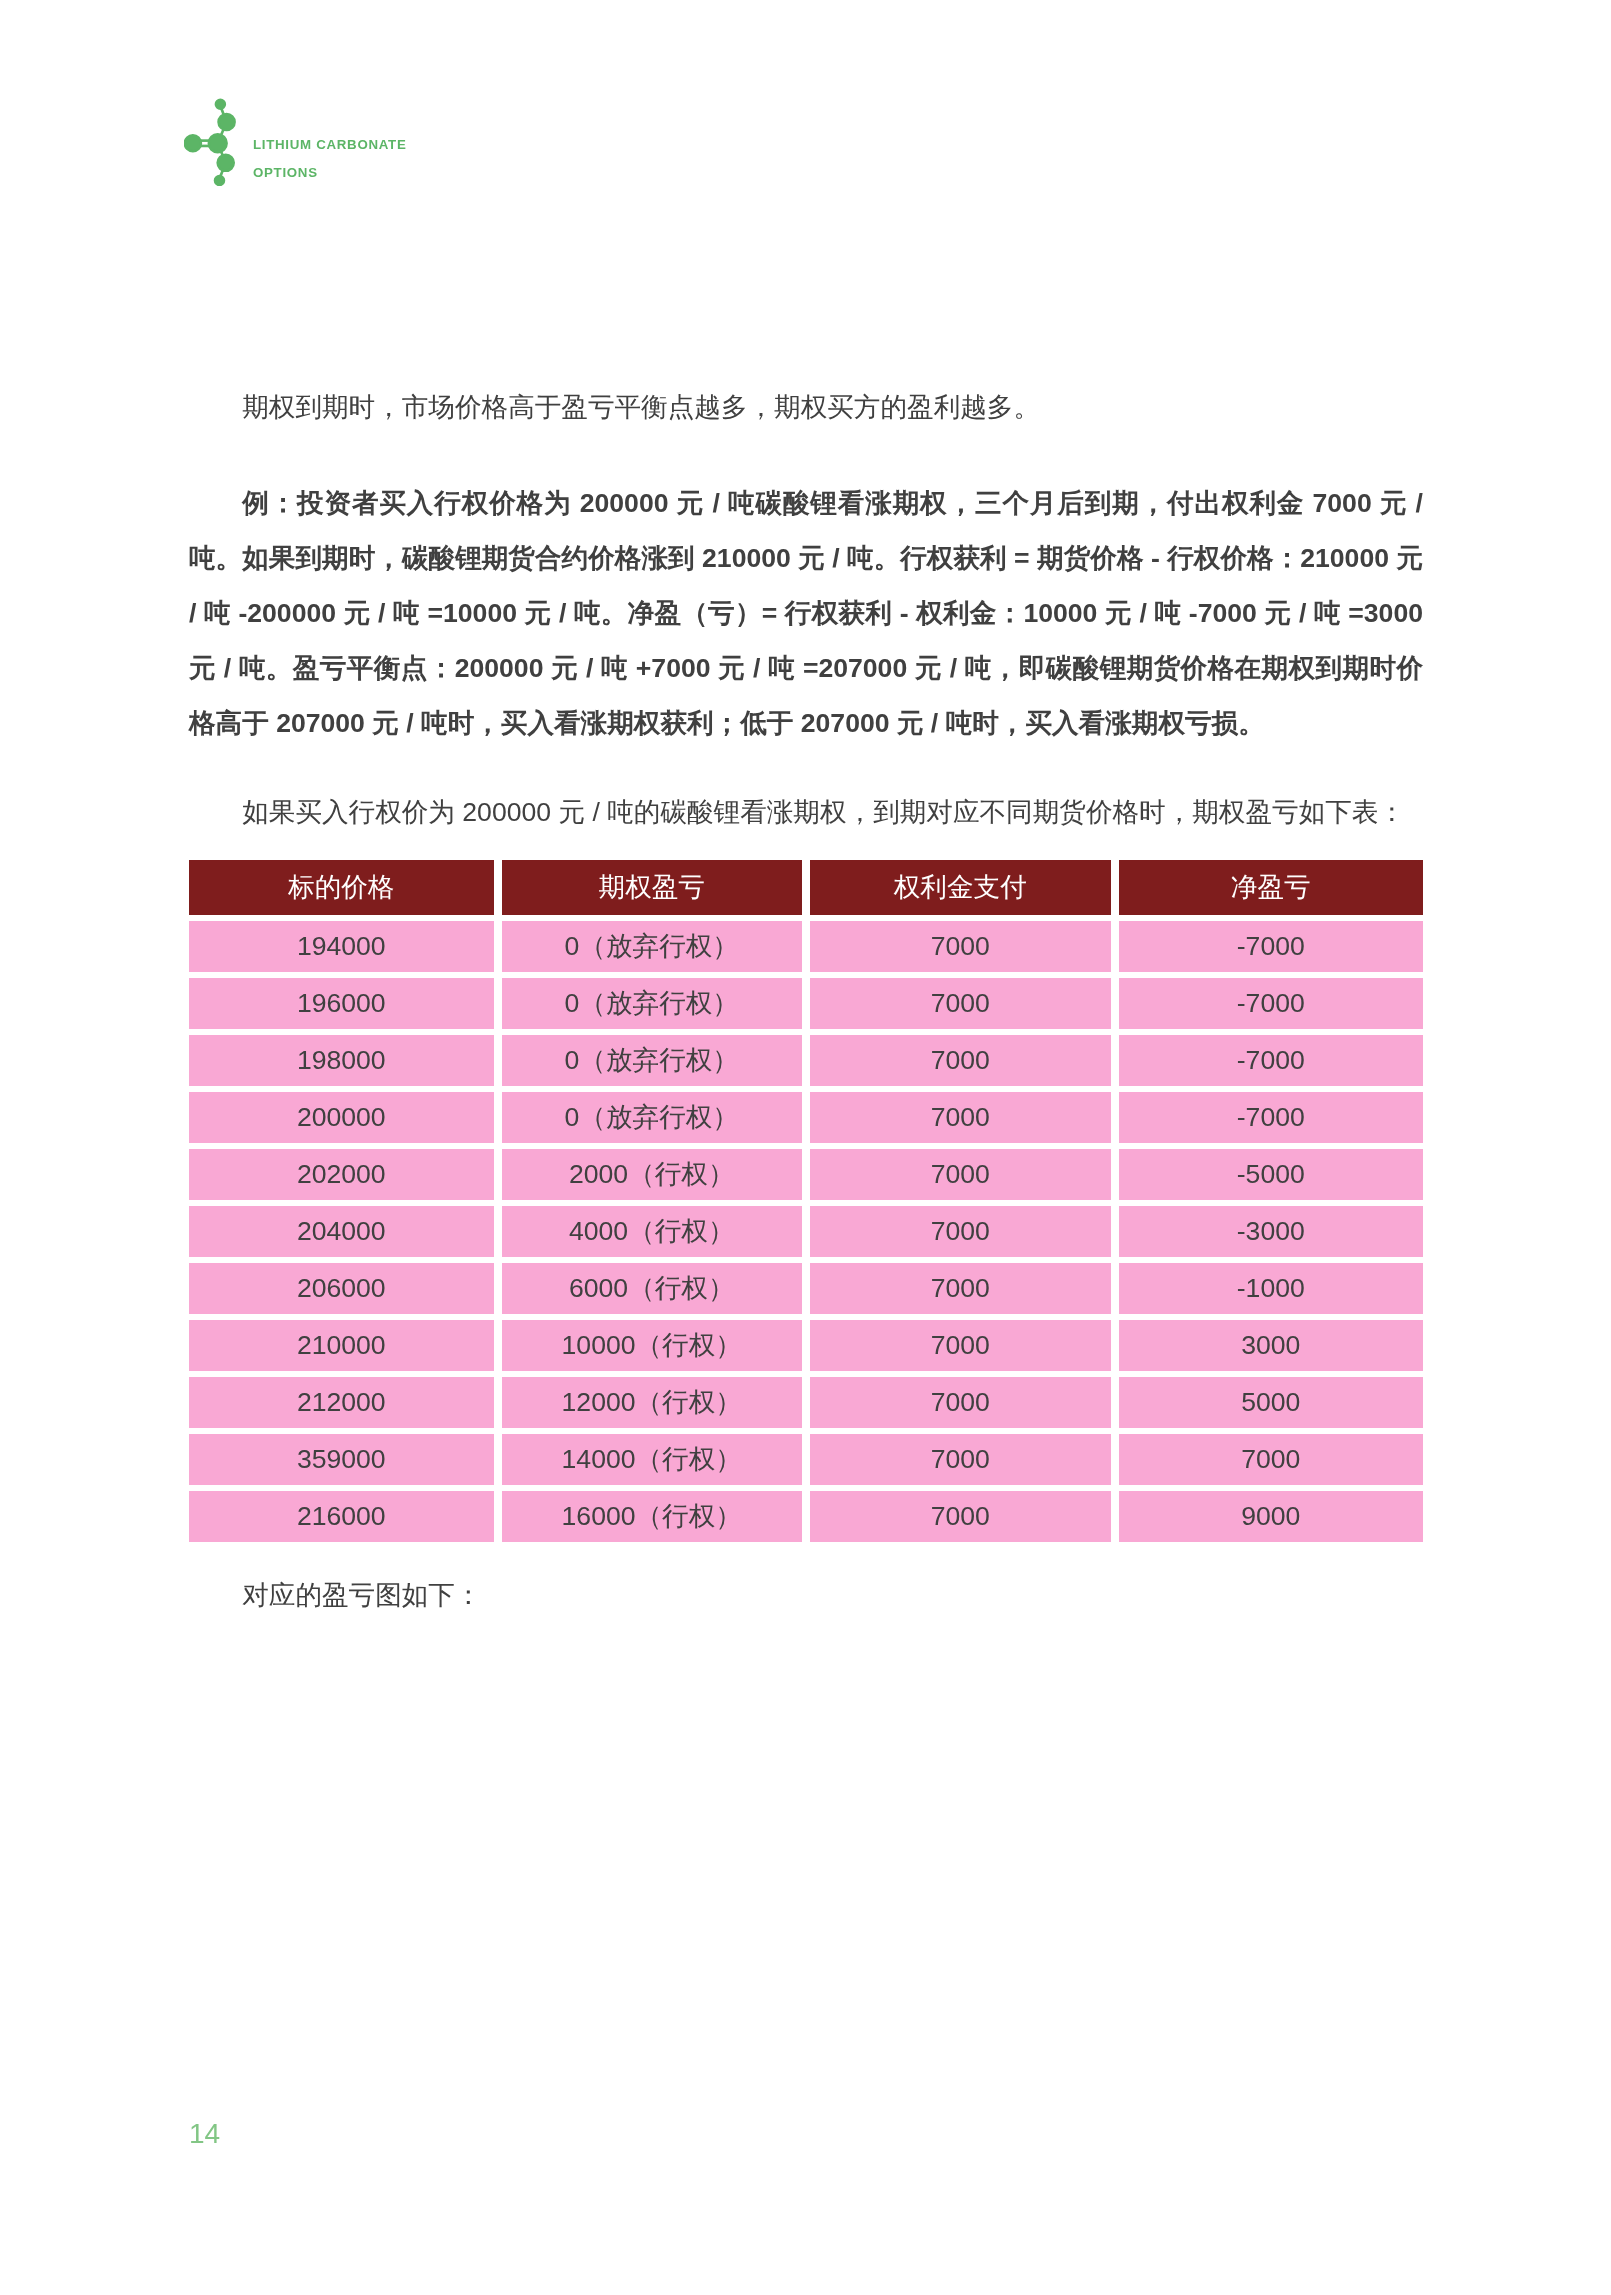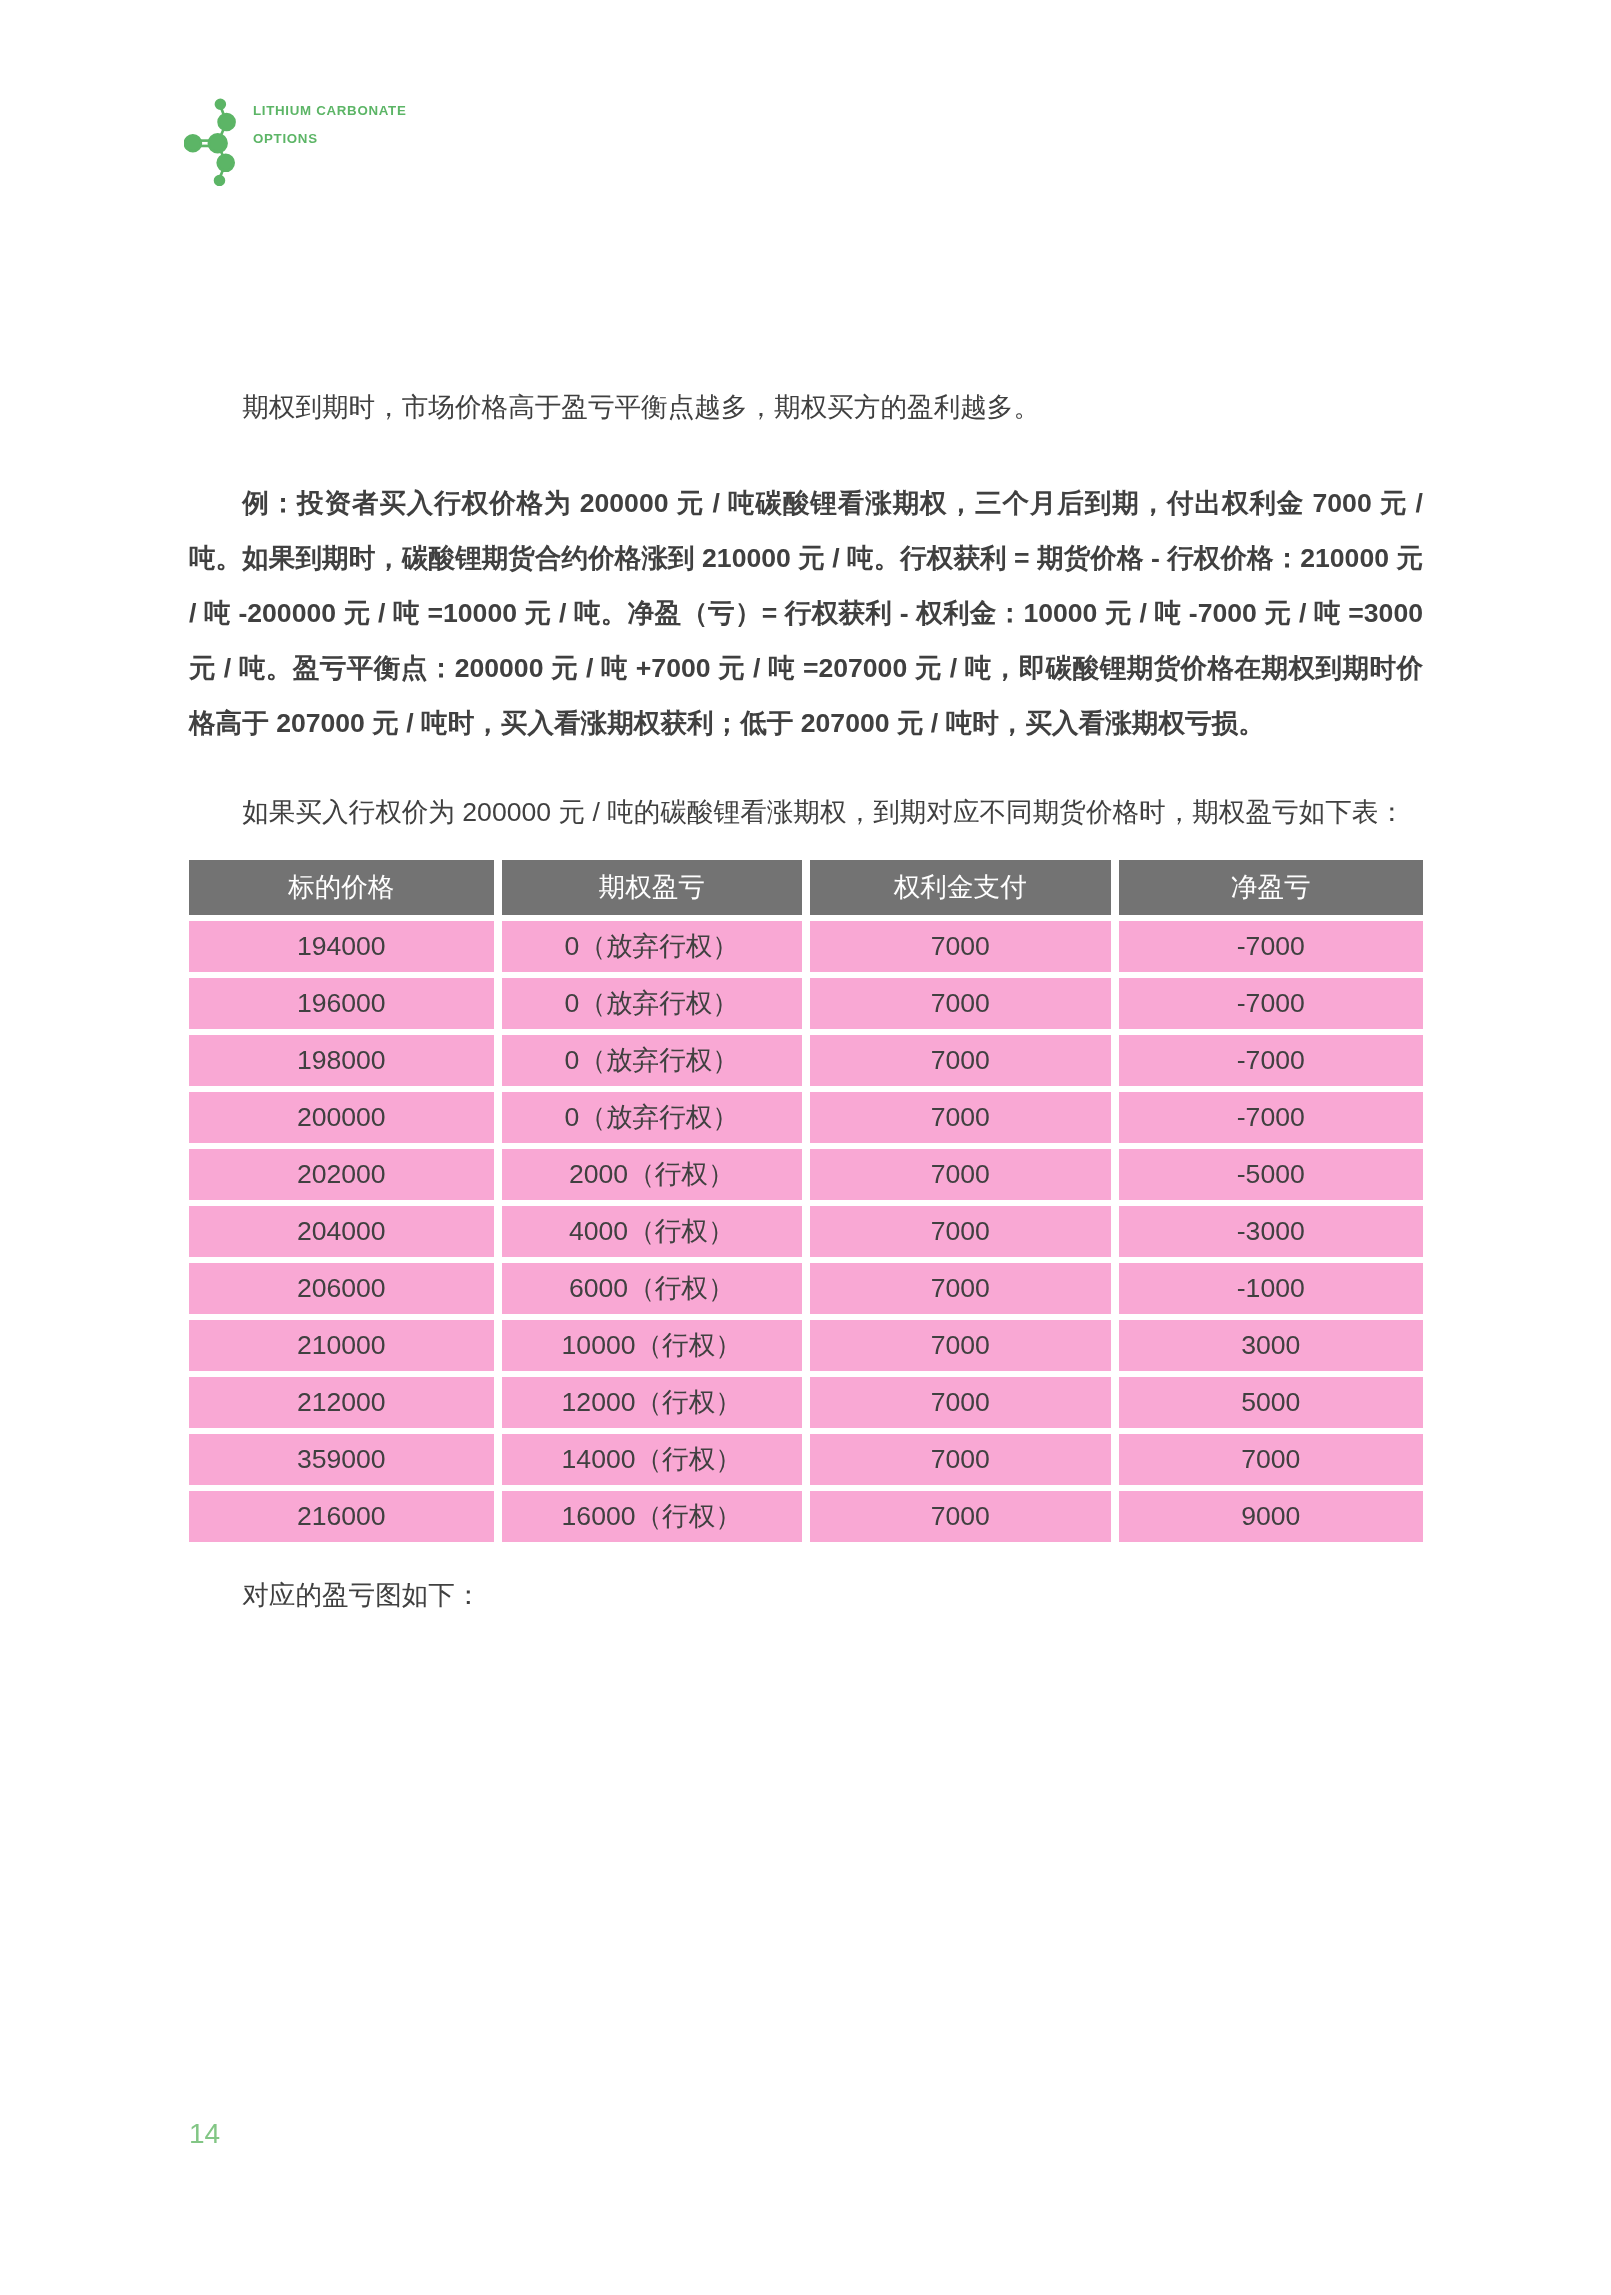--- a/index.html
+++ b/index.html
@@ -11,21 +11,21 @@
     font-family: "Liberation Sans", "DejaVu Sans", sans-serif;
     color: #404040;
     overflow: hidden;
   }
   
   .logo {
     position: absolute;
     left: 184px;
     top: 97px;
     display: flex;
-    align-items: flex-start;
+    align-items: flex-end;
   }
   .logo-icon { width: 55px; height: 89px; margin-right: 14px; }
   .logo-text {
     font-size: 13.3px;
     font-weight: bold;
     letter-spacing: 0.7px;
     color: #5cb566;
     line-height: 27.5px;
   }
   
@@ -51,21 +51,21 @@
   .p4 { margin-top: 26px; }
   
   table.profit-table {
     margin-top: 19.5px;
     width: 1234px;
     border-collapse: collapse;
     table-layout: fixed;
     font-size: 26.6px;
   }
   table.profit-table th {
-    background: #737373;
+    background: #7f1d1d;
     color: #ffffff;
     font-weight: normal;
     height: 53px;
     text-align: center;
     vertical-align: middle;
   }
   table.profit-table td {
     background: #f9a8d4;
     color: #404040;
     font-weight: 400;

